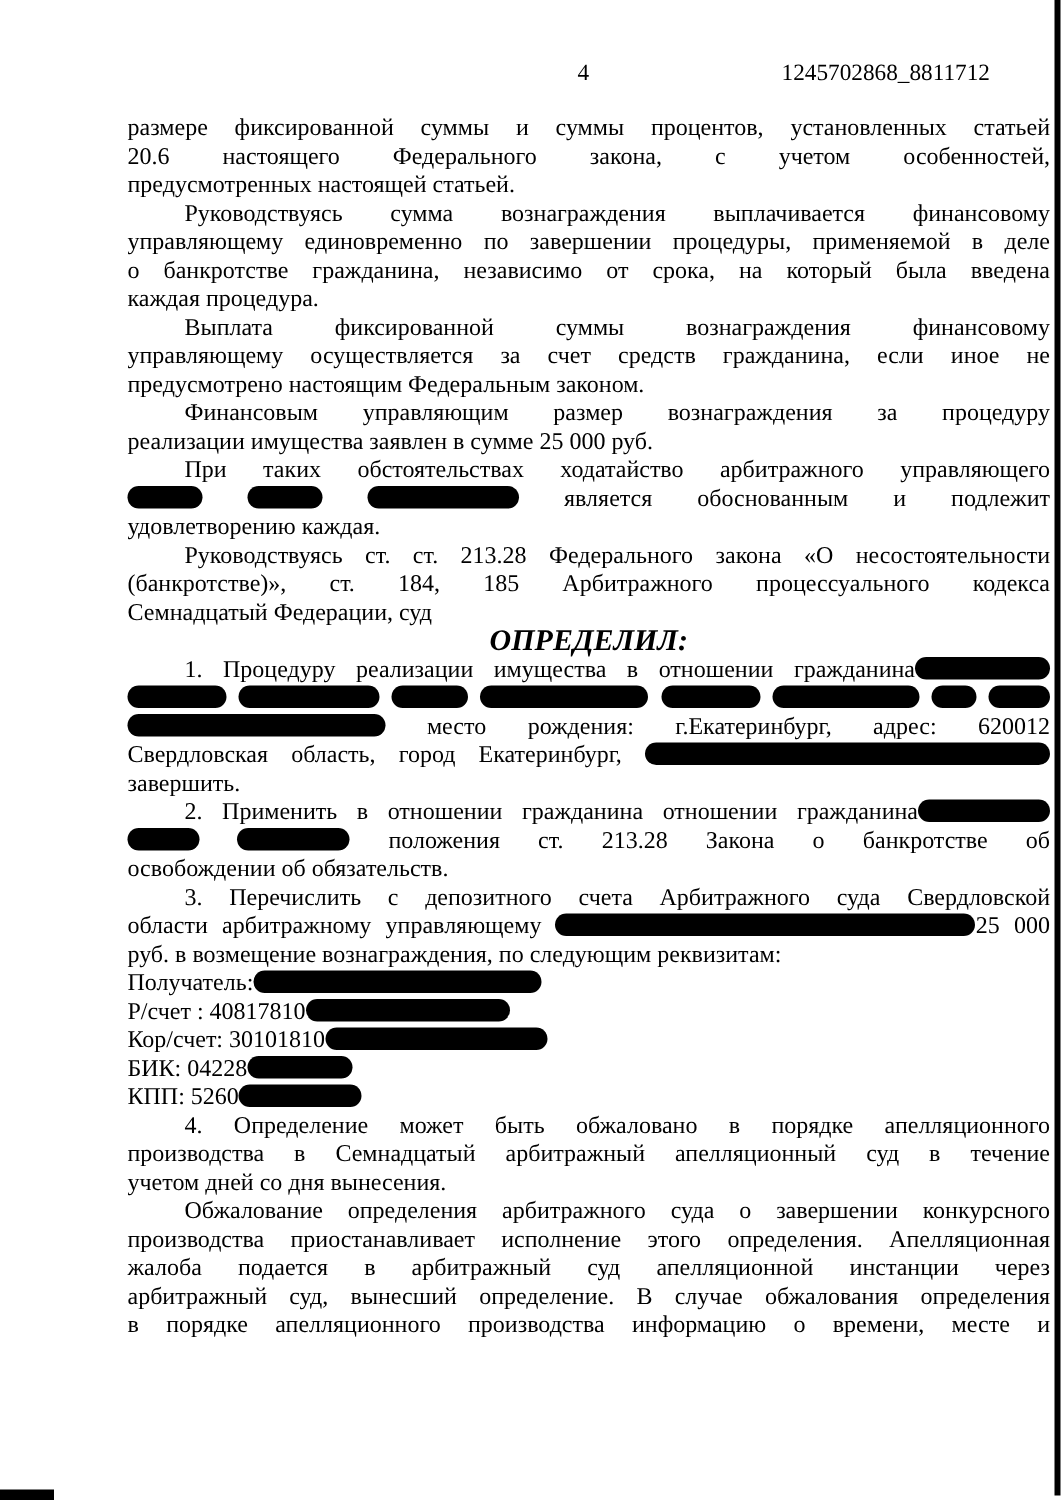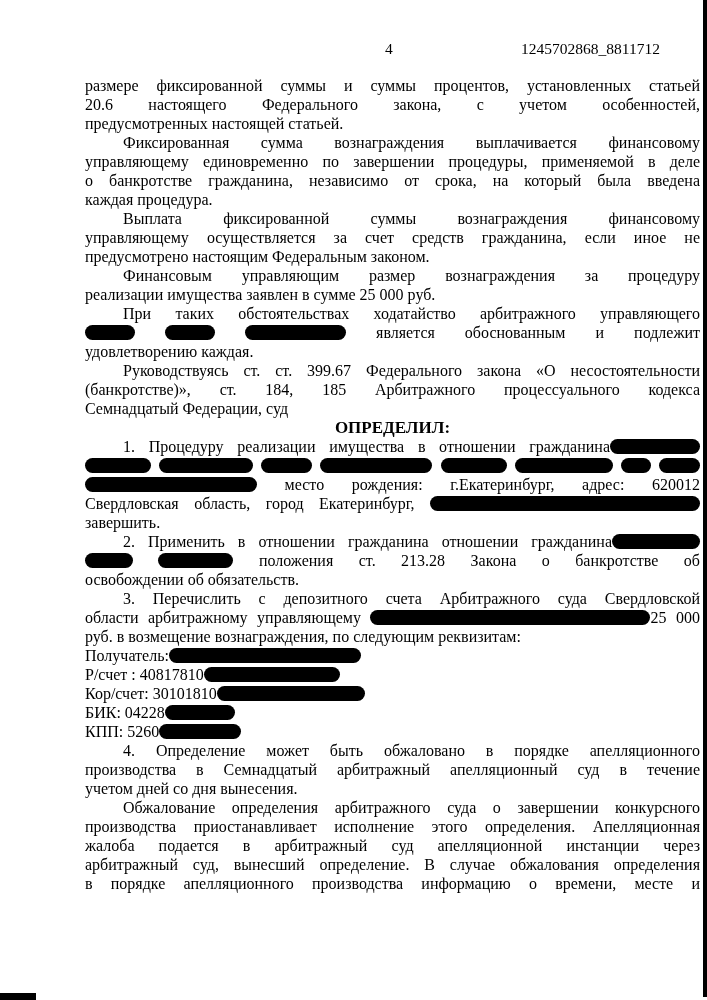--- a/index.html
+++ b/index.html
@@ -26,21 +26,21 @@
   }
   .docbody {
     position: absolute;
     top: 76px; left: 85px;
     width: 615px;
     font-size: 16px;
     line-height: 19px;
   }
   .line { text-align: justify; text-align-last: justify; white-space: normal; }
   .line.l { text-align: center; text-align-last: left; }
-  .line.c { text-align: left; text-align-last: center; font-weight: bold; font-size: 17px; }
+  .line.c { text-align: left; text-align-last: center; font-weight: bold; font-size: 20px; font-style: italic; }
   .redact {
     display: inline-block;
     height: 15px;
     background: #000;
     border-radius: 8px;
     vertical-align: -2px;
   }
   .artifact-right {
     position: absolute;
     top: 0; right: 0;
@@ -59,33 +59,33 @@
 
 <div class="page">
   <div class="header">
     <span class="pageno">4</span>
     <span class="docid">1245702868_8811712</span>
   </div>
   <div class="docbody">
       <div class="line j">размере фиксированной суммы и суммы процентов, установленных статьей</div>
       <div class="line j">20.6 настоящего Федерального закона, с учетом особенностей,</div>
       <div class="line l">предусмотренных настоящей статьей.</div>
-      <div class="line j" style="text-indent: 38px;">Фиксированная сумма вознаграждения выплачивается финансовому</div>
+      <div class="line j" style="text-indent: 38px;">Руководствуясь сумма вознаграждения выплачивается финансовому</div>
       <div class="line j">управляющему единовременно по завершении процедуры, применяемой в деле</div>
       <div class="line j">о банкротстве гражданина, независимо от срока, на который была введена</div>
       <div class="line l">каждая процедура.</div>
       <div class="line j" style="text-indent: 38px;">Выплата фиксированной суммы вознаграждения финансовому</div>
       <div class="line j">управляющему осуществляется за счет средств гражданина, если иное не</div>
       <div class="line l">предусмотрено настоящим Федеральным законом.</div>
       <div class="line j" style="text-indent: 38px;">Финансовым управляющим размер вознаграждения за процедуру</div>
       <div class="line l">реализации имущества заявлен в сумме 25 000 руб.</div>
       <div class="line j" style="text-indent: 38px;">При таких обстоятельствах ходатайство арбитражного управляющего</div>
       <div class="line j"><span class="redact" style="width: 50px; background: rgb(0, 0, 0);"></span> <span class="redact" style="width: 50px; background: rgb(0, 0, 0);"></span> <span class="redact" style="width: 101px; background: rgb(0, 0, 0);"></span> является обоснованным и подлежит</div>
       <div class="line l">удовлетворению каждая.</div>
-      <div class="line j" style="text-indent: 38px;">Руководствуясь ст. ст. 399.67 Федерального закона «О несостоятельности</div>
+      <div class="line j" style="text-indent: 38px;">Руководствуясь ст. ст. 213.28 Федерального закона «О несостоятельности</div>
       <div class="line j">(банкротстве)», ст. 184, 185 Арбитражного процессуального кодекса</div>
       <div class="line l">Семнадцатый Федерации, суд</div>
       <div class="line c">ОПРЕДЕЛИЛ:</div>
       <div class="line j" style="text-indent: 38px;">1. Процедуру реализации имущества в отношении гражданина<span class="redact" style="width: 90px; background: rgb(0, 0, 0);"></span></div>
       <div class="line j"><span class="redact" style="width: 66px; background: rgb(0, 0, 0);"></span> <span class="redact" style="width: 94px; background: rgb(0, 0, 0);"></span> <span class="redact" style="width: 51px; background: rgb(0, 0, 0);"></span> <span class="redact" style="width: 112px; background: rgb(0, 0, 0);"></span> <span class="redact" style="width: 66px; background: rgb(0, 0, 0);"></span> <span class="redact" style="width: 98px; background: rgb(0, 0, 0);"></span> <span class="redact" style="width: 30px; background: rgb(0, 0, 0);"></span> <span class="redact" style="width: 41px; background: rgb(0, 0, 0);"></span></div>
       <div class="line j"><span class="redact" style="width: 172px; background: rgb(0, 0, 0);"></span> место рождения: г.Екатеринбург, адрес: 620012</div>
       <div class="line j">Свердловская область, город Екатеринбург, <span class="redact" style="width: 270px; background: rgb(0, 0, 0);"></span></div>
       <div class="line l">завершить.</div>
       <div class="line j" style="text-indent: 38px;">2. Применить в отношении гражданина отношении гражданина<span class="redact" style="width: 88px; background: rgb(0, 0, 0);"></span></div>
       <div class="line j"><span class="redact" style="width: 48px; background: rgb(0, 0, 0);"></span> <span class="redact" style="width: 75px; background: rgb(0, 0, 0);"></span> положения ст. 213.28 Закона о банкротстве об</div>

